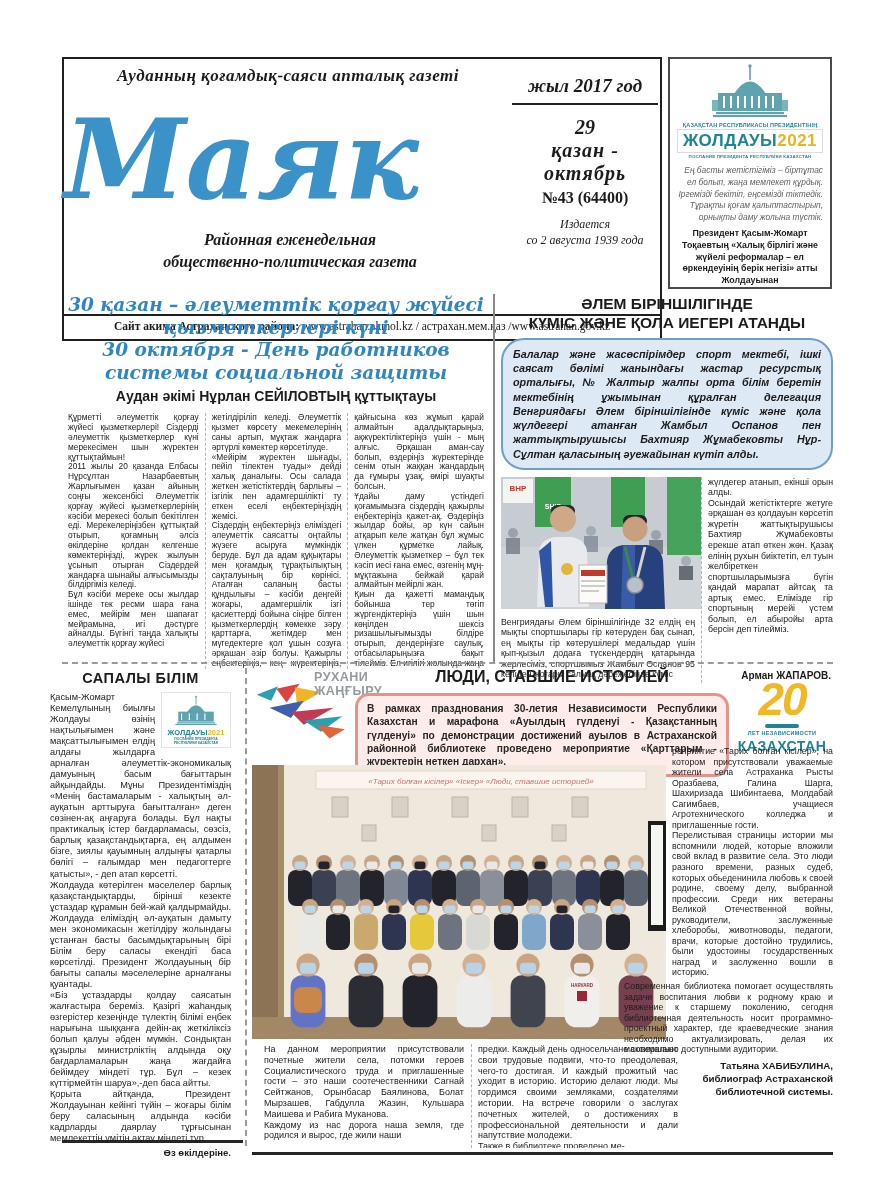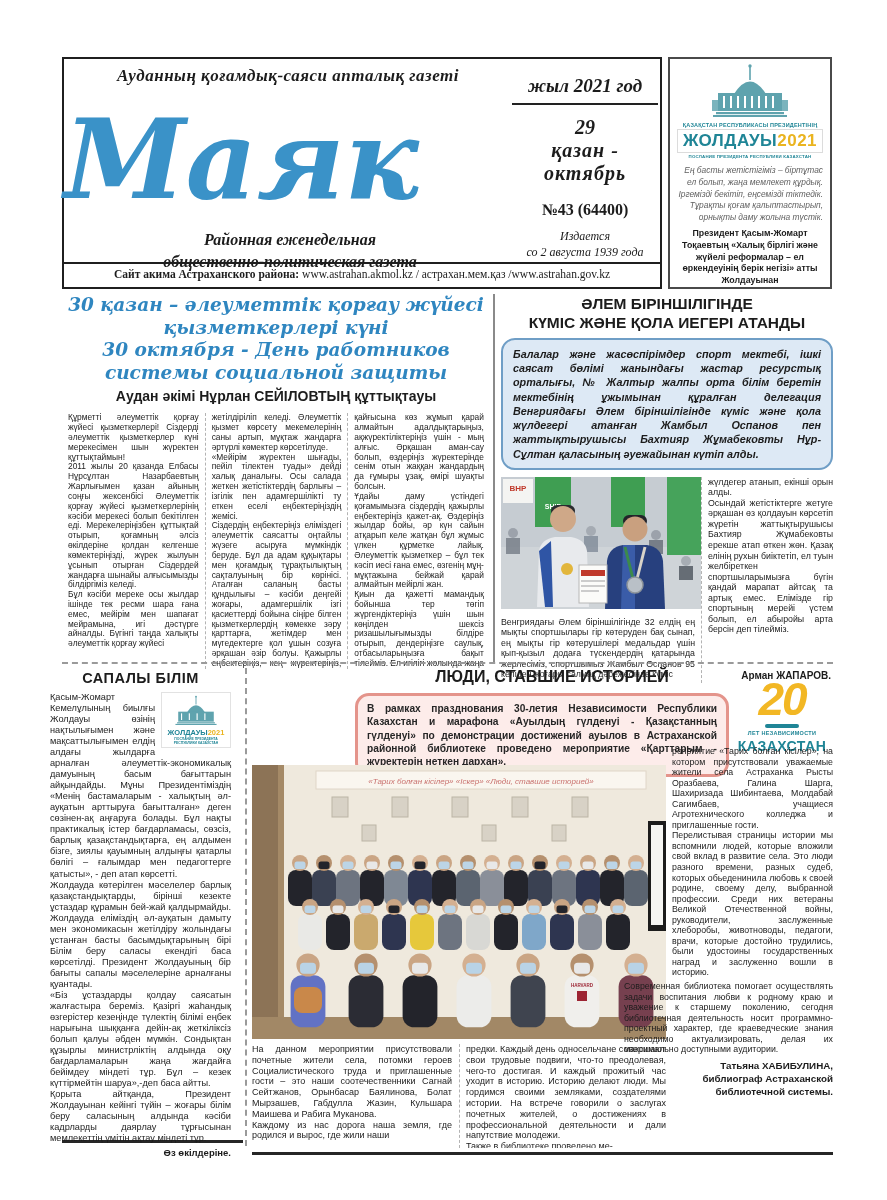--- a/index.html
+++ b/index.html
@@ -5,29 +5,29 @@
   *{box-sizing:border-box;margin:0;padding:0}
   html,body{background:#ffffff}
   body{width:887px;height:1200px;position:relative;font-family:"Liberation Sans","DejaVu Sans",sans-serif;color:#1c1c1c;overflow:hidden}
   .serif{font-family:"Liberation Serif","DejaVu Serif",serif}
   .serif-i{font-family:"Liberation Serif","DejaVu Serif",serif;font-style:italic;font-weight:bold}
   .script-blue{font-family:"DejaVu Serif","Liberation Serif",serif;font-style:italic;font-weight:bold;color:#2f86c0}
   .just{text-align:justify}
   .pre{white-space:pre-line}
 
   
-  .masthead{position:absolute;left:62px;top:57px;width:600px;height:232px;border:2px solid #1f1f1f}
+  .masthead{position:absolute;left:62px;top:57px;width:600px;height:284px;border:2px solid #1f1f1f}
   .mh-tagline{position:absolute;top:7px;left:4px;width:440px;text-align:center;font-size:17px;letter-spacing:.5px}
   .mh-title{position:absolute;top:32px;left:0;width:460px;text-align:left;font-family:"DejaVu Serif","Liberation Serif",serif;font-style:italic;font-weight:bold;font-size:110px;line-height:1.25;color:#3a92c8}
   .mh-sub{position:absolute;top:170px;left:0;width:452px;text-align:center;font-size:16px;line-height:1.35}
   .mh-right{position:absolute;left:448px;top:16px;width:146px;text-align:center}
   .mh-year{font-size:19px;border-bottom:2px solid #222;padding-bottom:6px}
   .mh-day{font-size:20px;margin-top:11px}
   .mh-month{font-size:20px;letter-spacing:1px}
-  .mh-issue{font-size:16px;font-weight:bold;margin-top:16px}
+  .mh-issue{font-size:16px;font-weight:bold;margin-top:4px}
   .mh-pub{font-size:12px;margin-top:9px;line-height:1.35;font-weight:normal}
   .mh-site{position:absolute;left:0;right:0;bottom:0;height:25px;border-top:2px solid #1f1f1f;padding-top:4px;text-align:center;font-size:11.5px}
 
   
   .zbox{position:absolute;left:668px;top:57px;width:164px;height:232px;border:2px solid #4a4a4a;padding:4px 7px;text-align:center}
   .z-org{font-size:5.5px;font-weight:bold;color:#1f8596;letter-spacing:.2px;margin-top:1px}
   .z-title{font-size:17px;font-weight:bold;letter-spacing:.5px;margin:1px 0;border:1px solid #dcdcdc;padding:1px 0;background:#fff}
   .z-title .w{color:#1f8596}.z-title .y{color:#eab41f}
   .z-sub{font-size:4.4px;font-weight:bold;color:#1f8596;letter-spacing:.2px}
   .z-quote{font-style:italic;font-size:8.4px;color:#5f5f5f;line-height:1.4;margin-top:6px;text-align:right}
@@ -38,21 +38,21 @@
   .a1-hkz,.a1-hru{text-align:center;font-size:18.5px;line-height:1.22}
   .a1-sub{text-align:center;font-weight:bold;font-size:14px;margin-top:4px}
   .a1-cols{display:flex;margin-top:9px;height:256px;overflow:hidden}
   .a1-col{width:33.33%;padding:0 6px;font-size:8.4px;line-height:1.17}
   .a1-col + .a1-col{border-left:1px dashed #b3b3b3}
   .vdiv1{position:absolute;left:493px;top:294px;height:369px;border-left:2px solid #8a8a8a}
 
   
   .a2{position:absolute;left:501px;top:294px;width:332px;height:369px}
   .a2-h{text-align:center;font-weight:bold;font-size:15.5px;line-height:1.25}
-  .a2-lead{margin-top:5px;border:2px solid #6f9ec6;border-radius:14px;background:#dde9f5;padding:7px 10px;font-weight:bold;font-style:italic;font-size:10.8px;line-height:1.32;text-align:justify}
+  .a2-lead{margin-top:5px;border:2px solid #6f9ec6;border-radius:23px;background:#dde9f5;padding:7px 10px;font-weight:bold;font-style:italic;font-size:10.8px;line-height:1.32;text-align:justify}
   .a2-body{display:flex;margin-top:7px;height:206px;overflow:hidden}
   .a2-left{width:200px;flex:none}
   .a2-caption{font-size:8.8px;line-height:1.2;padding:4px 6px 0 0}
   .a2-right{flex:1;border-left:1px dashed #b3b3b3;padding-left:6px;display:flex;flex-direction:column}
   .a2-rtext{flex:1;font-size:8.8px;line-height:1.2;overflow:hidden}
   .a2-byline{text-align:right;font-weight:bold;font-size:10px;padding:4px 2px 2px}
 
   
   .hline{position:absolute;left:62px;top:662px;width:771px;border-top:2px dashed #9a9a9a}
   .vdiv2{position:absolute;left:245px;top:668px;height:478px;border-left:2px dashed #9a9a9a}
@@ -78,38 +78,38 @@
   .a4-lead{position:absolute;left:103px;top:25px;width:374px;border:3px solid #e4948b;border-radius:14px;background:#fdecea;padding:6px 9px;font-weight:bold;font-size:10.2px;line-height:1.3;text-align:justify;color:#262626}
   .logo30{position:absolute;right:2px;top:8px;width:98px;text-align:center;line-height:1}
   .logo30 .n{font-size:46px;font-weight:bold;font-style:italic;color:#f2b724;letter-spacing:-2px}
   .logo30 .bar{width:34px;height:4px;background:#1f8596;margin:2px auto 3px;border-radius:2px}
   .logo30 .s{font-size:5.5px;color:#1f8596;font-weight:bold;letter-spacing:.3px}
   .logo30 .c{font-size:14px;color:#1f8596;font-weight:bold;margin-top:2px;letter-spacing:.5px}
   .a4-photo{position:absolute;left:0;top:97px;width:414px;height:274px}
   .a4-right{position:absolute;left:420px;top:78px;width:161px;font-size:8.8px;line-height:1.2}
   .a4-right .wide{margin-left:-48px;margin-top:3px}
   .a4-by{font-weight:bold;font-size:9.8px;text-align:right;margin-top:4px;line-height:1.35}
-  .a4-cols{position:absolute;left:0;top:376px;width:414px;height:104px;display:flex;overflow:hidden}
+  .a4-cols{position:absolute;left:12px;top:376px;width:414px;height:104px;display:flex;overflow:hidden}
   .a4-col{width:50%;padding-right:7px;font-size:9px;line-height:1.2}
   .a4-col + .a4-col{border-left:1px dashed #b3b3b3;padding-left:6px;padding-right:0}
 </style>
 </head>
 <body>
 
 <div class="page">
 
   <div class="masthead">
     <div class="mh-tagline serif-i">Ауданның қоғамдық-саяси апталық газеті</div>
     <div class="mh-title">Маяк</div>
     <div class="mh-sub serif-i">
       <div>Районная еженедельная</div>
       <div>общественно-политическая газета</div>
     </div>
     <div class="mh-right">
-      <div class="mh-year serif-i">жыл 2021 год</div>
+      <div class="mh-year serif-i">жыл 2017 год</div>
       <div class="mh-day serif-i">29</div>
       <div class="mh-month serif-i">қазан - октябрь</div>
       <div class="mh-issue serif">№43 (64400)</div>
       <div class="mh-pub serif-i">
         <div>Издается</div>
         <div>со 2 августа 1939 года</div>
       </div>
     </div>
     <div class="mh-site serif"><b>Сайт акима Астраханского района:</b><span> www.astrahan.akmol.kz / астрахан.мем.қаз /www.astrahan.gov.kz</span></div>
   </div>
@@ -246,20 +246,35 @@
         <div class="s">ПОСЛАНИЕ ПРЕЗИДЕНТА РЕСПУБЛИКИ КАЗАХСТАН</div>
       </div><span class="pre">Қасым-Жомарт Кемелұлының биылғы Жолдауы өзінің нақтылығымен және мақсаттылығымен елдің алдағы жылдарға арналған әлеуметтік-экономикалық дамуының басым бағыттарын айқындайды. Мұны Президентіміздің «Менің бастамаларым - халықтың әл-ауқатын арттыруға бағытталған» деген сөзінен-ақ аңғаруға болады. Бұл нақты практикалық істер бағдарламасы, сөзсіз, барлық қазақстандықтарға, ең алдымен бізге, зиялы қауымның алдыңғы қатарлы бөлігі – ғалымдар мен педагогтерге қатысты», - деп атап көрсетті.
 Жолдауда көтерілген мәселелер барлық қазақстандықтарды, бірінші кезекте ұстаздар құрамын бей-жай қалдырмайды. Жолдауда еліміздің әл-ауқатын дамыту мен экономикасын жетілдіру жолындағы ұстанған басты басымдықтарының бірі Білім беру саласы екендігі баса көрсетілді. Президент Жолдауының бір бағыты сапалы мәселелеріне арналғаны қуантады.
 «Біз ұстаздарды қолдау саясатын жалғастыра береміз. Қазіргі жаһандық өзгерістер кезеңінде түлектің білімі еңбек нарығына шыққанға дейін-ақ жеткіліксіз болып қалуы әбден мүмкін. Сондықтан құзырлы министрліктің алдында оқу бағдарламаларын жаңа жағдайға бейімдеу міндеті тұр. Бұл – кезек күттірмейтін шаруа»,-деп баса айтты.
 Қорыта айтқанда, Президент Жолдауынан кейінгі түйін – жоғары білім беру саласының алдында кәсіби кадрларды даярлау тұрғысынан мемлекеттің үмітін ақтау міндеті тұр.</span>
     </div>
     <div class="a3-byline">Өз өкілдеріне.</div>
   </div>
 
   <div class="a4">
+    <div class="a4-ruk">
+      <svg width="95" height="60" viewBox="0 0 110 70">
+        <polygon points="5,15 30,5 22,22" fill="#2b9fae"></polygon>
+        <polygon points="28,8 55,2 40,24" fill="#d8453e"></polygon>
+        <polygon points="50,6 80,12 52,28" fill="#f0b429"></polygon>
+        <polygon points="20,30 60,22 45,42" fill="#3f5fae"></polygon>
+        <polygon points="45,35 95,30 60,50" fill="#c23b54"></polygon>
+        <polygon points="60,45 105,40 80,58" fill="#2b9fae"></polygon>
+        <polygon points="75,50 108,55 90,66" fill="#e0653a"></polygon>
+      </svg>
+      <div class="t">
+        <div>РУХАНИ</div>
+        <div>ЖАҢҒЫРУ</div>
+      </div>
+    </div>
     <div class="a4-h">ЛЮДИ, СТАВШИЕ ИСТОРИЕЙ</div>
     <div class="a4-lead">В рамках празднования 30-летия Независимости Республики Казахстан и марафона «Ауылдың гүлденуі - Қазақстанның гүлденуі» по демонстрации достижений ауылов в Астраханской районной библиотеке проведено мероприятие «Қарттарым - жүректерің неткен дархан».</div>
     <div class="logo30">
       <div class="n">20</div>
       <div class="bar"></div>
       <div class="s">ЛЕТ НЕЗАВИСИМОСТИ</div>
       <div class="c">КАЗАХСТАН</div>
     </div>
 
     <svg class="a4-photo" width="414" height="274" viewBox="0 0 414 274">

